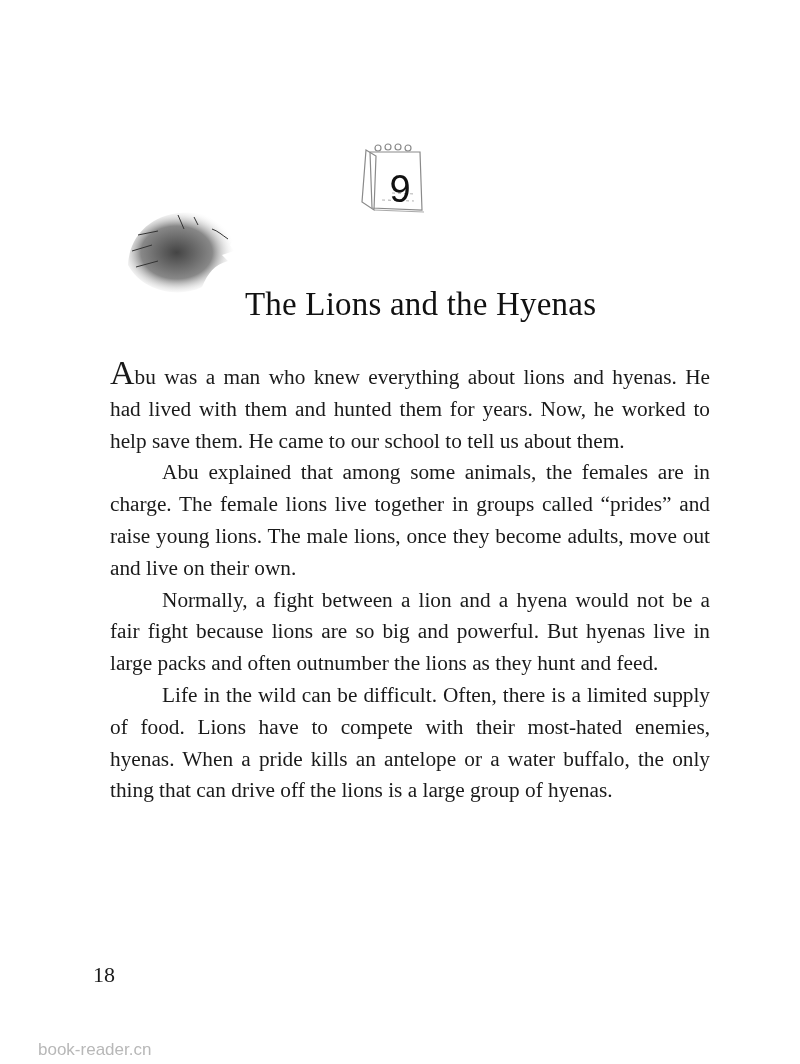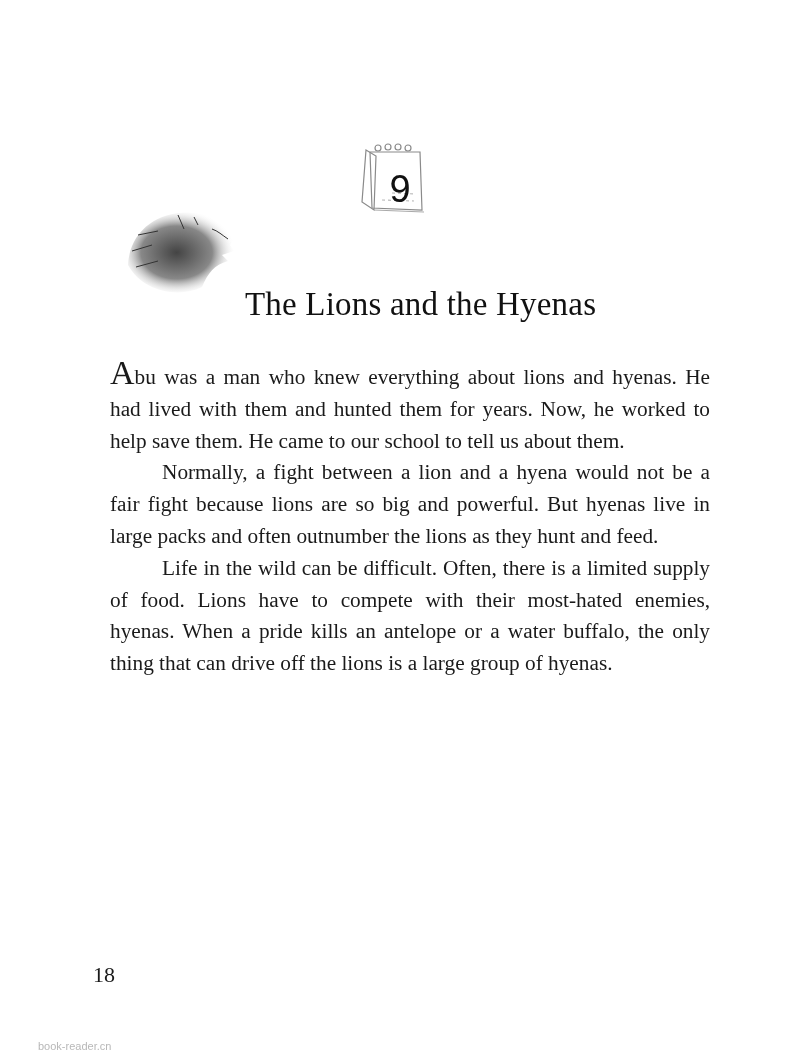--- a/index.html
+++ b/index.html
@@ -6,21 +6,21 @@
   body { width: 800px; height: 1064px; position: relative; overflow: hidden; font-family: "Liberation Serif", serif; color: #1a1a1a; }
   .calendar { position: absolute; left: 352px; top: 138px; width: 80px; height: 80px; }
   .chapter-num { position: absolute; left: 380px; top: 168px; width: 40px; text-align: center; font-family: "Liberation Sans", sans-serif; font-size: 38px; color: #111; }
   .lion { position: absolute; left: 118px; top: 195px; width: 130px; height: 110px; }
   .title { position: absolute; left: 245px; top: 250px; font-family: Liberation Serif, serif; font-size: 33px; color: #111; letter-spacing: 0.2px; margin-top: 36px; }
   .body-text { position: absolute; left: 110px; top: 356px; width: 600px; font-size: 21.3px; line-height: 31.8px; text-align: justify; }
   .body-text p { margin: 0; }
   .body-text p.indent { text-indent: 52px; }
   .dropcap { font-size: 34px; line-height: 1; }
   .page-num { position: absolute; left: 93px; top: 962px; font-size: 22px; }
-  .watermark { position: absolute; left: 38px; top: 1040px; font-family: "Liberation Sans", sans-serif; font-size: 11px; color: #b8b8b8; }
+  .watermark { position: absolute; left: 38px; top: 1040px; font-family: "Liberation Sans", sans-serif; font-size: 17px; color: #b8b8b8; }
 </style>
 </head>
 <body>
 
 <svg class="calendar" viewBox="0 0 80 80">
   <g fill="none" stroke="#8a8a8a" stroke-width="1.2">
     <path d="M14 12 L10 64 L22 72 L24 18 Z"></path>
     <path d="M18 14 L20 70 L70 72 L68 14 Z"></path>
     <path d="M22 72 L72 74" stroke="#aaa"></path>
     <circle cx="26" cy="10" r="3"></circle>
@@ -49,18 +49,19 @@
       <path d="M60 20 L66 34"></path>
       <path d="M76 22 L80 30"></path>
     <path d="M94 34 C 100 36, 104 40, 110 44"></path>
   </g>
 </svg>
 
 <div class="title">The Lions and the Hyenas</div>
 
 <div class="body-text">
   <p><span class="dropcap">A</span><span>bu was a man who knew everything about lions and hyenas. He had lived with them and hunted them for years. Now, he worked to help save them. He came to our school to tell us about them.</span></p>
+  <p class="indent">Abu explained that among some animals, the females are in charge. The female lions live together in groups called “prides” and raise young lions. The male lions, once they become adults, move out and live on their own.</p>
   <p class="indent">Normally, a fight between a lion and a hyena would not be a fair fight because lions are so big and powerful. But hyenas live in large packs and often outnumber the lions as they hunt and feed.</p>
   <p class="indent">Life in the wild can be difficult. Often, there is a limited supply of food. Lions have to compete with their most-hated enemies, hyenas. When a pride kills an antelope or a water buffalo, the only thing that can drive off the lions is a large group of hyenas.</p>
 </div>
 
 <div class="page-num">18</div>
 <div class="watermark">book-reader.cn</div>
 
 </body></html>

